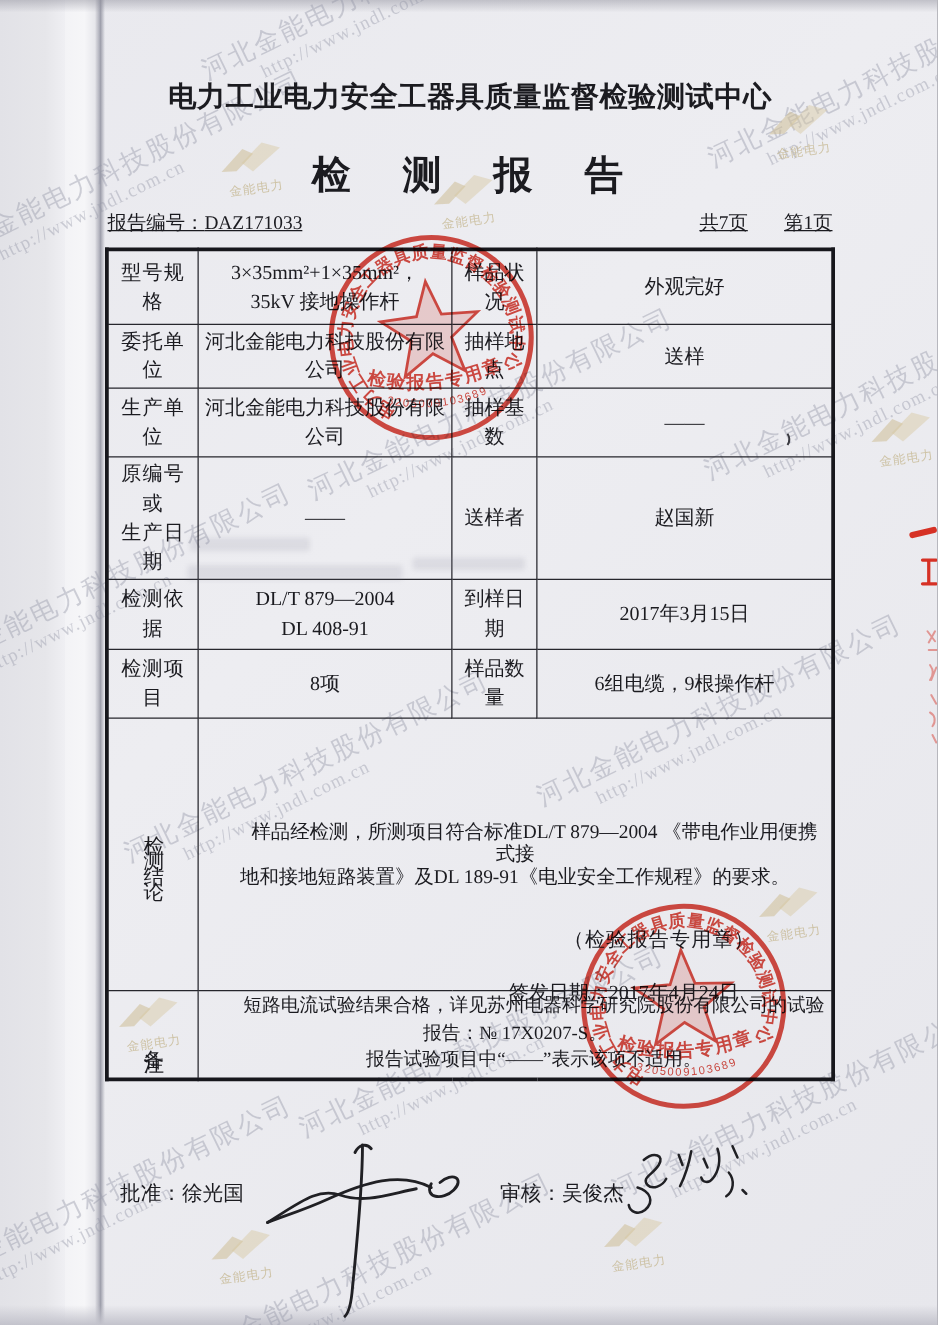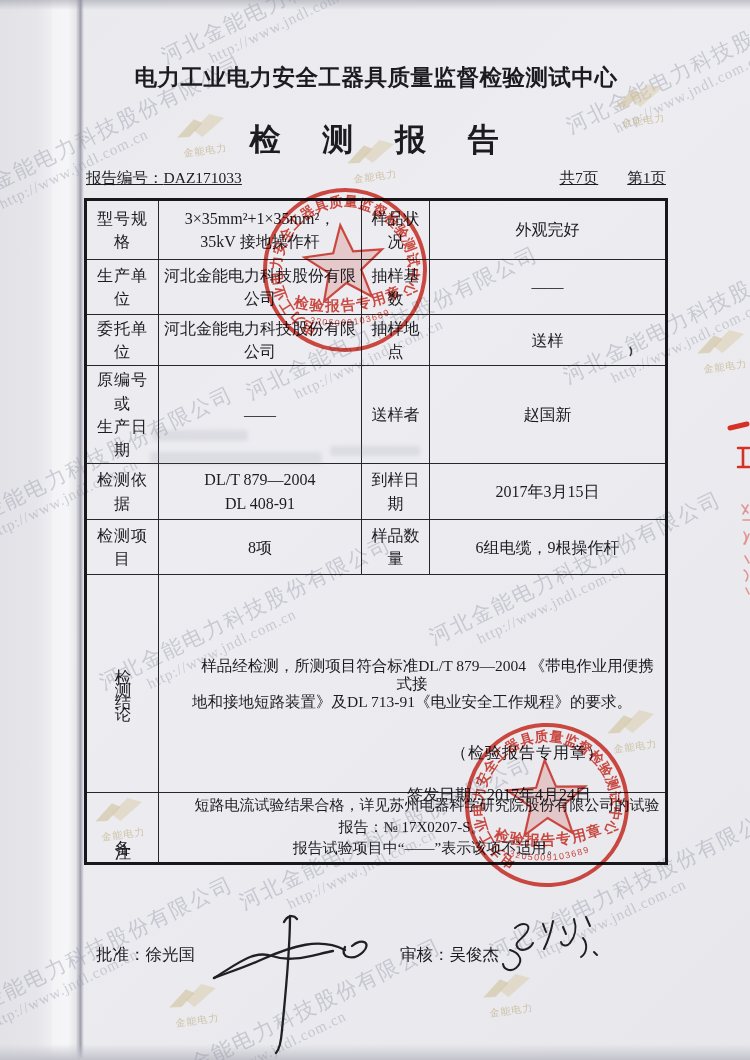--- a/index.html
+++ b/index.html
@@ -189,31 +189,31 @@
     <tbody>
     <tr style="height:60px">
       <td class="lbl">型号规格</td>
       <td>
             <div>3×35mm²+1×35mm²，</div>
             <div>35kV 接地操作杆</div>
           </td>
       <td class="v-lbl">样品状况</td>
       <td>外观完好</td>
     </tr>
+    <tr style="height:51px">
+      <td class="lbl">委托单位</td>
+      <td>河北金能电力科技股份有限公司</td>
+      <td class="v-lbl">抽样地点</td>
+      <td>送样</td>
+    </tr>
     <tr style="height:55px">
       <td class="lbl">生产单位</td>
       <td>河北金能电力科技股份有限公司</td>
       <td class="v-lbl">抽样基数</td>
       <td>——</td>
-    </tr>
-    <tr style="height:51px">
-      <td class="lbl">委托单位</td>
-      <td>河北金能电力科技股份有限公司</td>
-      <td class="v-lbl">抽样地点</td>
-      <td>送样</td>
     </tr>
     <tr style="height:54px">
       <td class="lbl">
             <div>原编号或</div>
             <div>生产日期</div>
           </td>
       <td>——</td>
       <td class="v-lbl">送样者</td>
       <td>赵国新</td>
     </tr>
@@ -229,21 +229,21 @@
     <tr style="height:55px">
       <td class="lbl">检测项目</td>
       <td>8项</td>
       <td class="v-lbl">样品数量</td>
       <td>6组电缆，9根操作杆</td>
     </tr>
     <tr style="height:218px">
       <td><span class="vtext">检测结论</span></td>
       <td class="concl" colspan="3">
         <div class="concl-line indent">样品经检测，所测项目符合标准DL/T 879—2004 《带电作业用便携式接</div>
-        <div class="concl-line">地和接地短路装置》及DL 713-91《电业安全工作规程》的要求。</div>
+        <div class="concl-line">地和接地短路装置》及DL 189-91《电业安全工作规程》的要求。</div>
         <div class="seal-note">（检验报告专用章）</div>
         <div class="issue-line"><span>签发日期：</span><span>2017年4月24日</span></div>
       </td>
     </tr>
     <tr style="height:65px">
       <td><span class="vtext small">备注</span></td>
       <td class="remark-cell" colspan="3">
         <div class="remark-line indent">短路电流试验结果合格，详见苏州电器科学研究院股份有限公司的试验</div>
         <div class="remark-line">报告：№  17X0207-S。</div>
         <div class="remark-line indent">报告试验项目中“——”表示该项不适用。</div>

